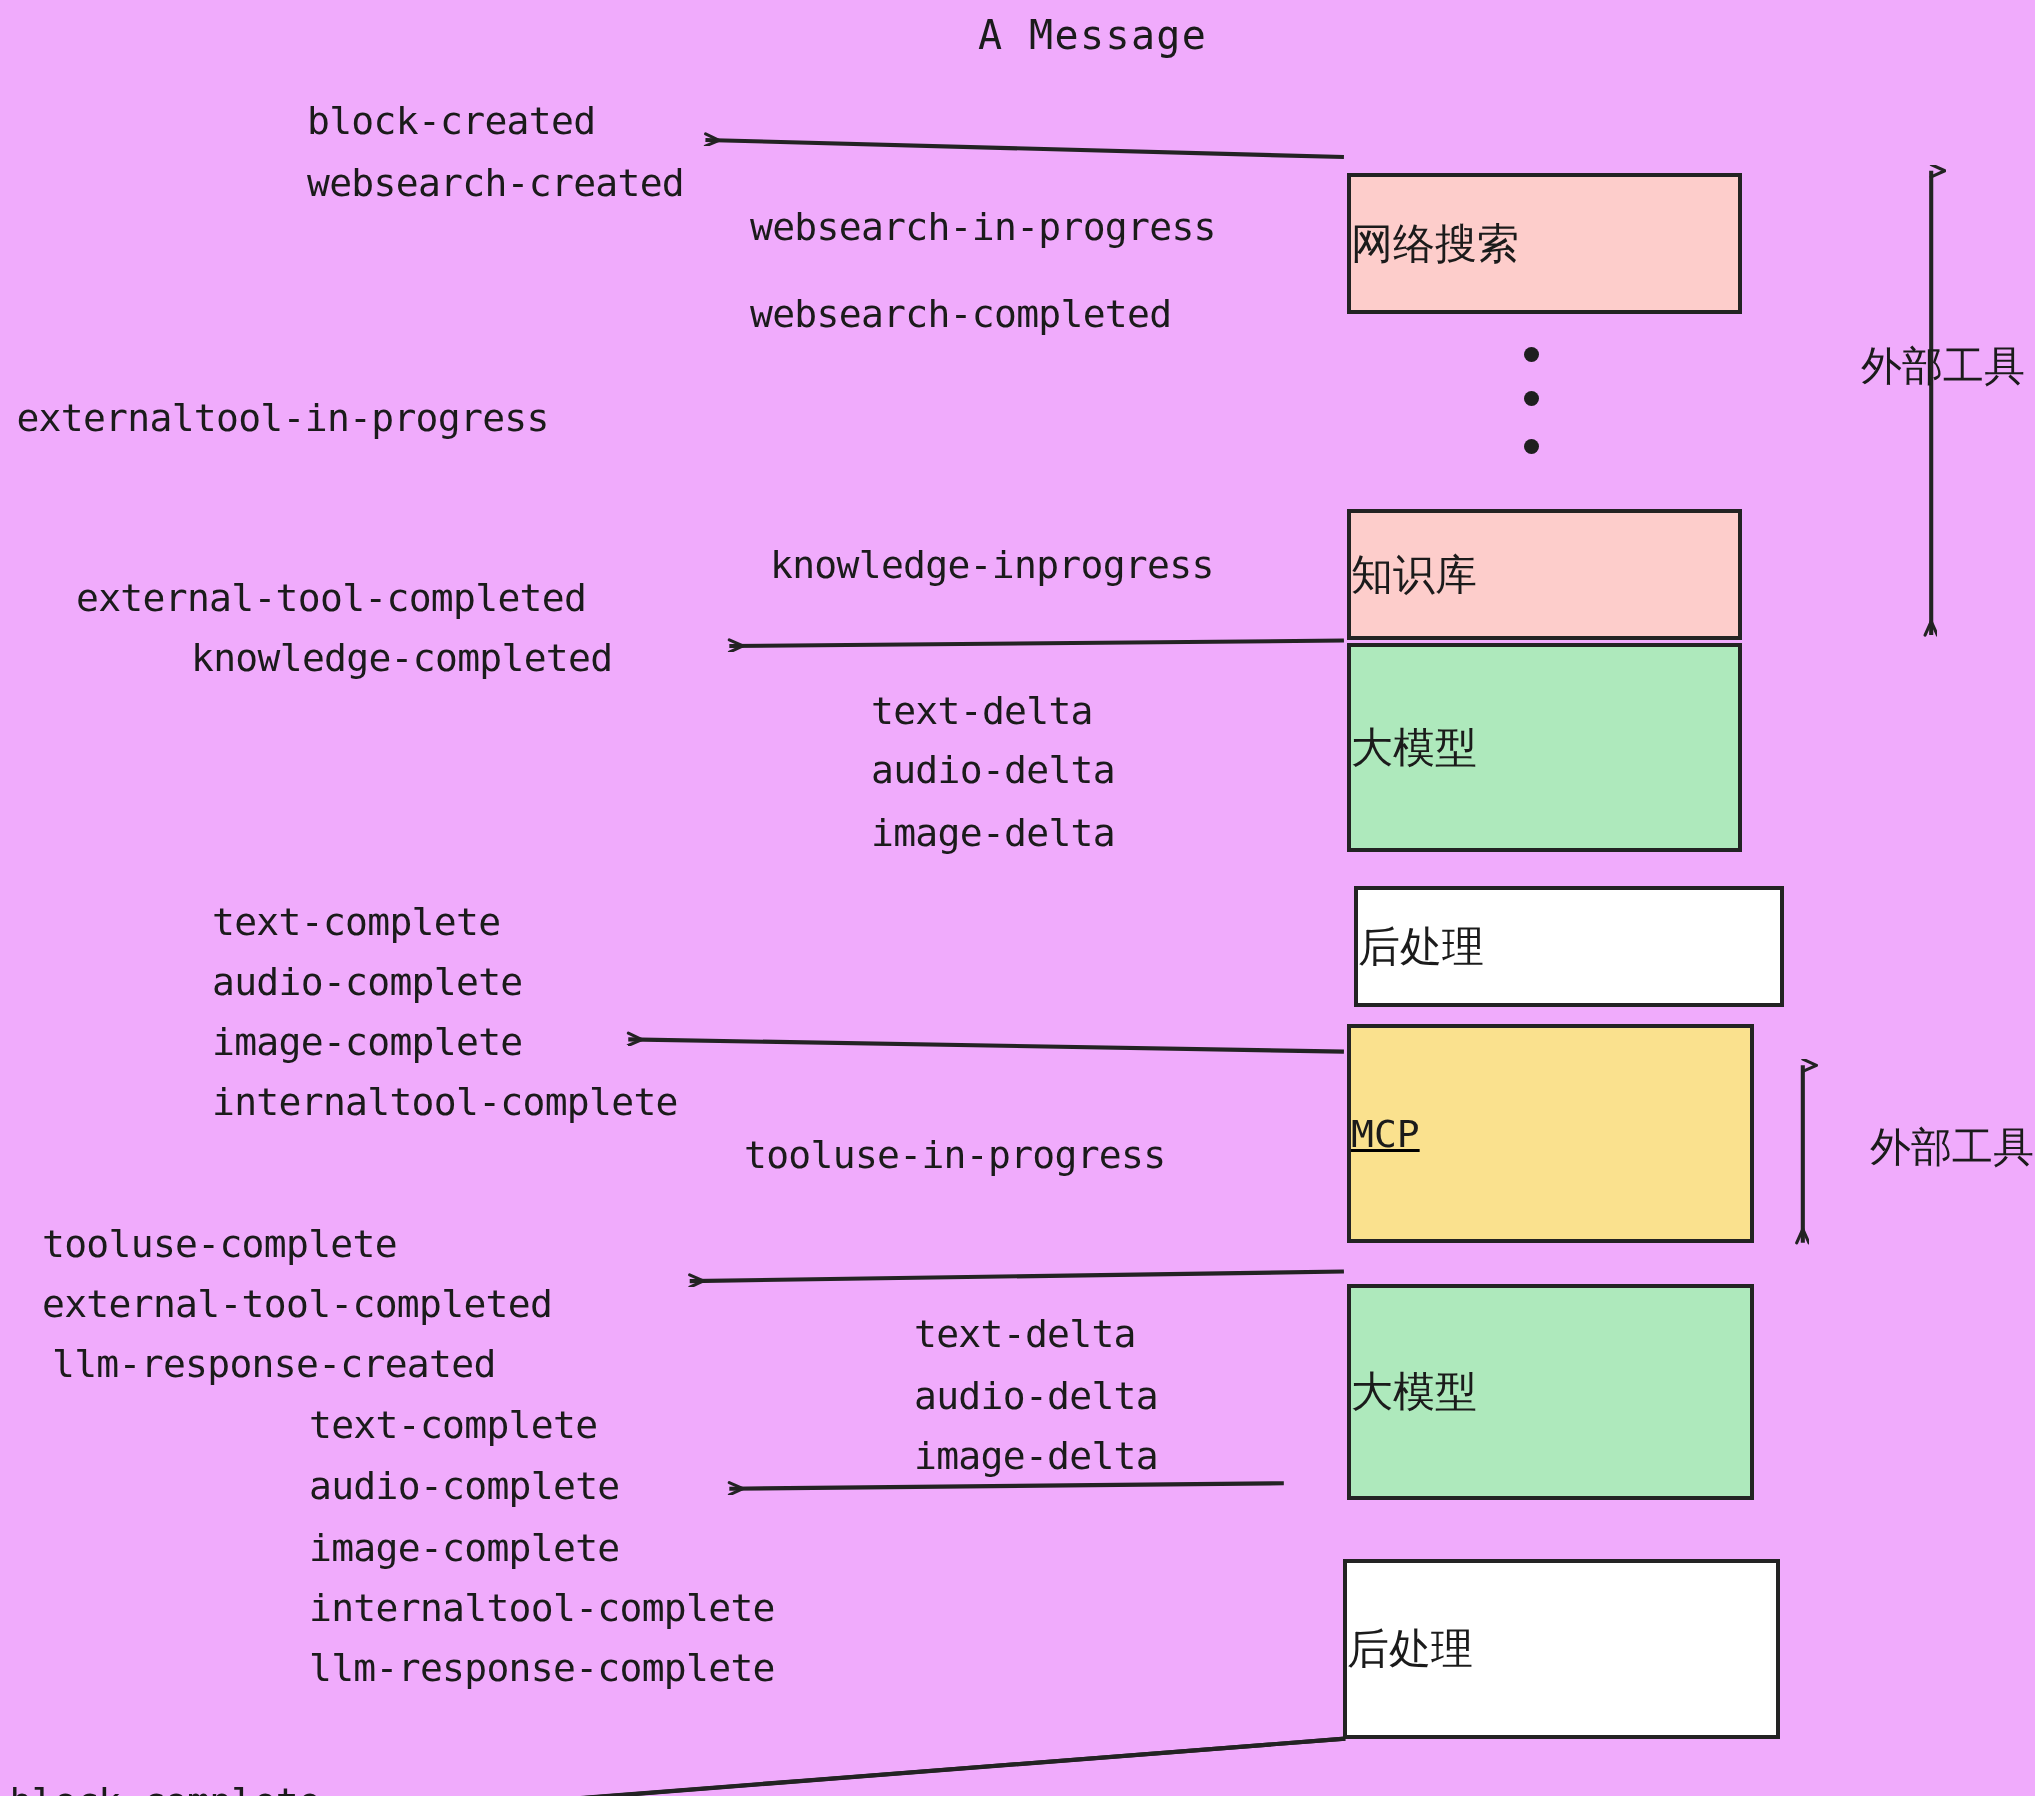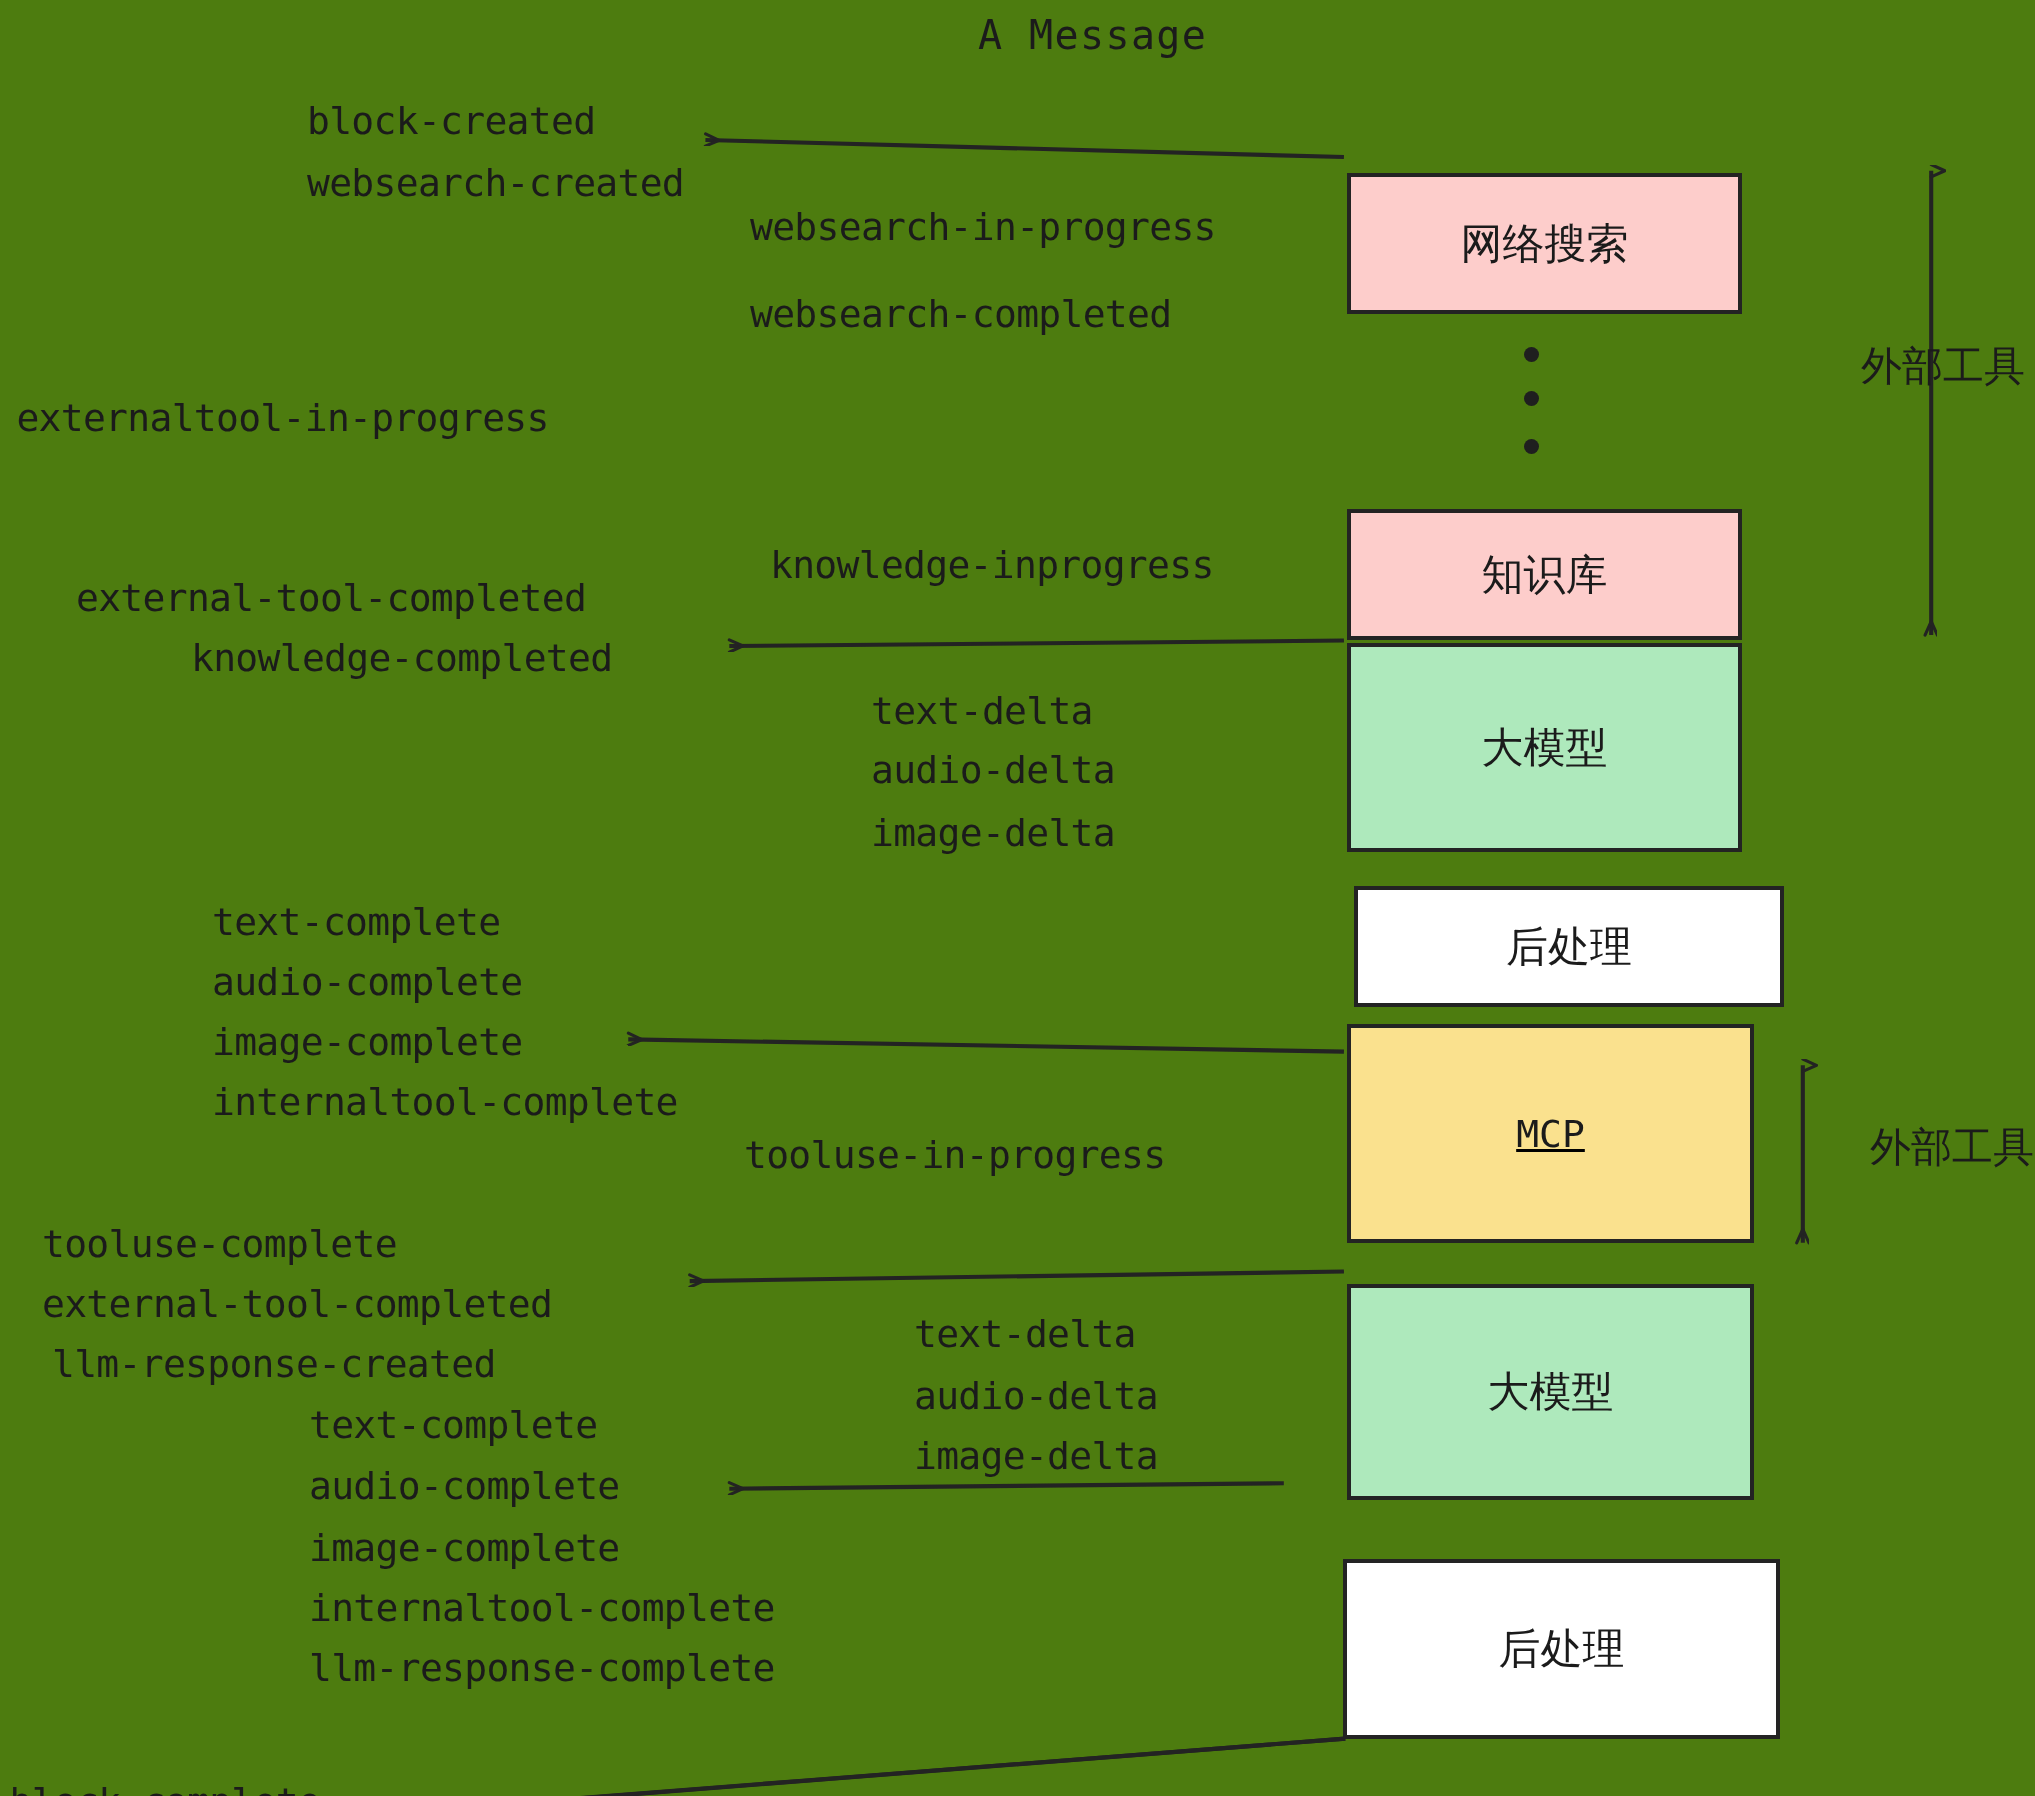--- a/index.html
+++ b/index.html
@@ -4,21 +4,21 @@
 <style>
   html, body {
     margin: 0;
     padding: 0;
     background: #ffffff;
   }
   #stage {
     position: relative;
     width: 2035px;
     height: 1796px;
-    background: #4d7c0f;
+    background: #f0abfc;
     overflow: hidden;
     font-family: "DejaVu Sans", sans-serif;
   }
   #svg-layer {
     position: absolute;
     left: 0;
     top: 0;
     width: 2035px;
     height: 1796px;
   }
@@ -38,21 +38,21 @@
     color: #1b1b1b;
     white-space: nowrap;
     letter-spacing: 1.4px;
   }
   .node {
     position: absolute;
     box-sizing: border-box;
     border: 4.1px solid #232323;
     display: flex;
     align-items: center;
-    justify-content: center;
+    justify-content: flex-start;
   }
   .node span {
     font-family: "DejaVu Sans", sans-serif;
     font-size: 42px;
     color: #1b1b1b;
     white-space: nowrap;
   }
   .node span.latin {
     font-family: "DejaVu Sans Mono", monospace;
     font-size: 38px;

